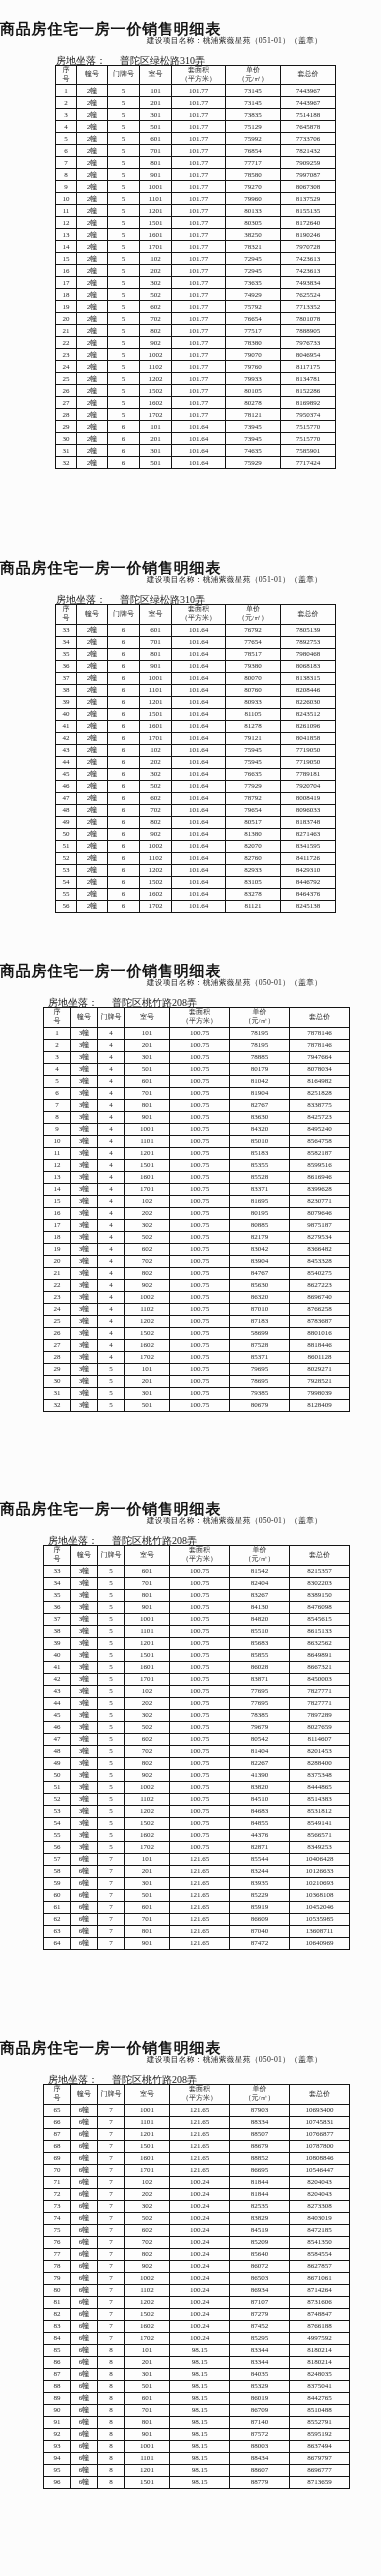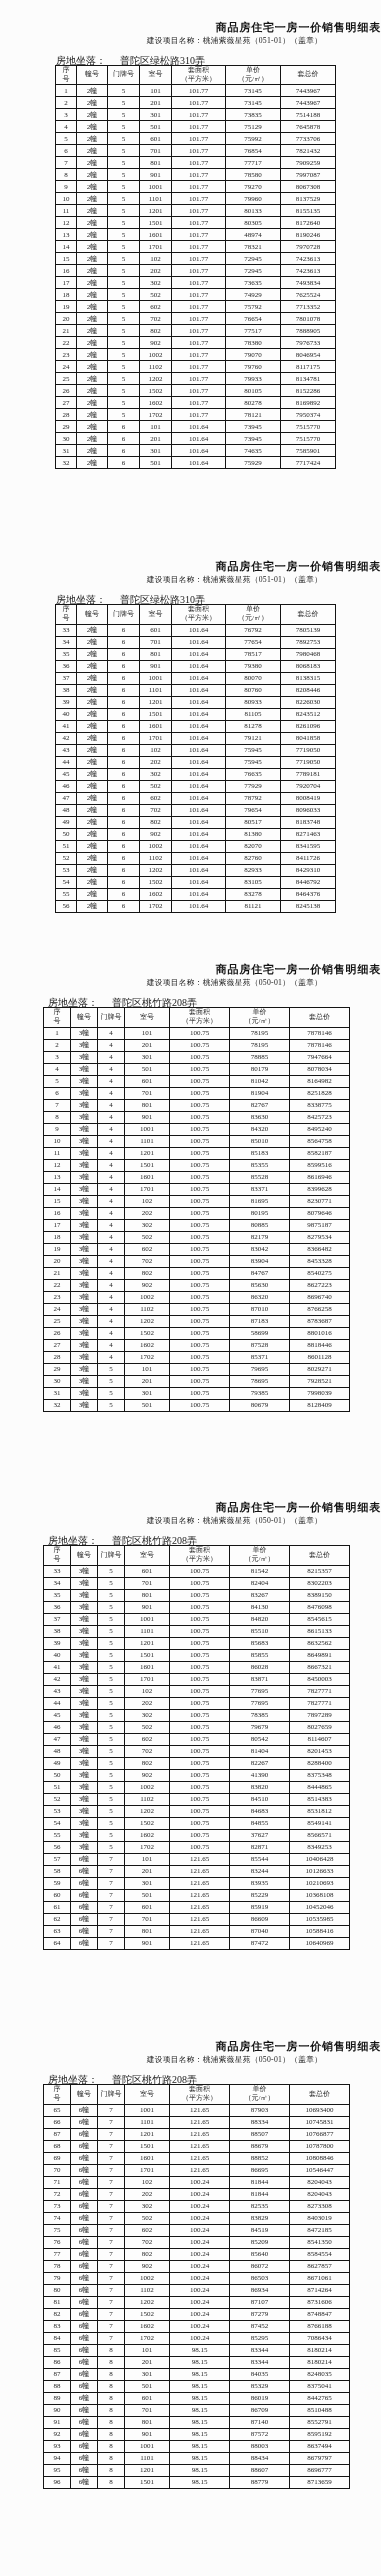--- a/index.html
+++ b/index.html
@@ -3,22 +3,22 @@
 <meta charset="utf-8">
 <style>
   html,body{margin:0;padding:0;background:#e9e9e9;}
   #page{
     position:relative;width:381px;height:3086px;margin:0 auto;
     background:#fcfcfc;overflow:hidden;
     font-family:"Liberation Serif","DejaVu Serif",serif;color:#1c1c1c;
   }
   .sec{position:absolute;left:0;width:381px;}
   .sec-title{
-    position:absolute;top:0;left:0;width:100%;text-align:right;
-    font-size:11px;font-weight:bold;color:#141414;letter-spacing:0.8px;
+    position:absolute;top:0;left:0;width:100%;text-align:left;
+    font-size:15px;font-weight:bold;color:#141414;letter-spacing:0.8px;
   }
   .sec-project{
     position:absolute;top:16px;left:0;width:100%;text-align:center;
     font-size:7.7px;font-weight:normal;color:#181818;letter-spacing:0.3px;padding-left:44px;
   }
   .sec-location{position:absolute;top:34px;font-size:10px;color:#222;}
   .loc-val{margin-left:14px;}
   .sec-table{
     position:absolute;top:45px;border-collapse:collapse;table-layout:fixed;
     background:#fdfdfd;border:1px solid #111;
@@ -202,21 +202,21 @@
             <td>101.77</td>
             <td>80305</td>
             <td>8172640</td>
           </tr>
           <tr>
             <td>13</td>
             <td>2幢</td>
             <td>5</td>
             <td>1601</td>
             <td>101.77</td>
-            <td>48974</td>
+            <td>38250</td>
             <td>8190246</td>
           </tr>
           <tr>
             <td>14</td>
             <td>2幢</td>
             <td>5</td>
             <td>1701</td>
             <td>101.77</td>
             <td>78321</td>
             <td>7970728</td>
@@ -1228,21 +1228,21 @@
             <td>100.75</td>
             <td>84855</td>
             <td>8549141</td>
           </tr>
           <tr>
             <td>55</td>
             <td>3幢</td>
             <td>5</td>
             <td>1602</td>
             <td>100.75</td>
-            <td>37627</td>
+            <td>44376</td>
             <td>8566571</td>
           </tr>
           <tr>
             <td>56</td>
             <td>3幢</td>
             <td>5</td>
             <td>1702</td>
             <td>100.75</td>
             <td>82871</td>
             <td>8349253</td>
@@ -1301,21 +1301,21 @@
             <td>86609</td>
             <td>10535985</td>
           </tr>
           <tr>
             <td>63</td>
             <td>6幢</td>
             <td>7</td>
             <td>801</td>
             <td>121.65</td>
             <td>87040</td>
-            <td>10588416</td>
+            <td>13608711</td>
           </tr>
           <tr>
             <td>64</td>
             <td>6幢</td>
             <td>7</td>
             <td>901</td>
             <td>121.65</td>
             <td>87472</td>
             <td>10640969</td>
           </tr>
@@ -1538,21 +1538,21 @@
             <td>87452</td>
             <td>8766188</td>
           </tr>
           <tr>
             <td>84</td>
             <td>6幢</td>
             <td>7</td>
             <td>1702</td>
             <td>100.24</td>
             <td>85295</td>
-            <td>7086434</td>
+            <td>4997592</td>
           </tr>
           <tr>
             <td>85</td>
             <td>6幢</td>
             <td>8</td>
             <td>101</td>
             <td>98.15</td>
             <td>83344</td>
             <td>8180214</td>
           </tr>

